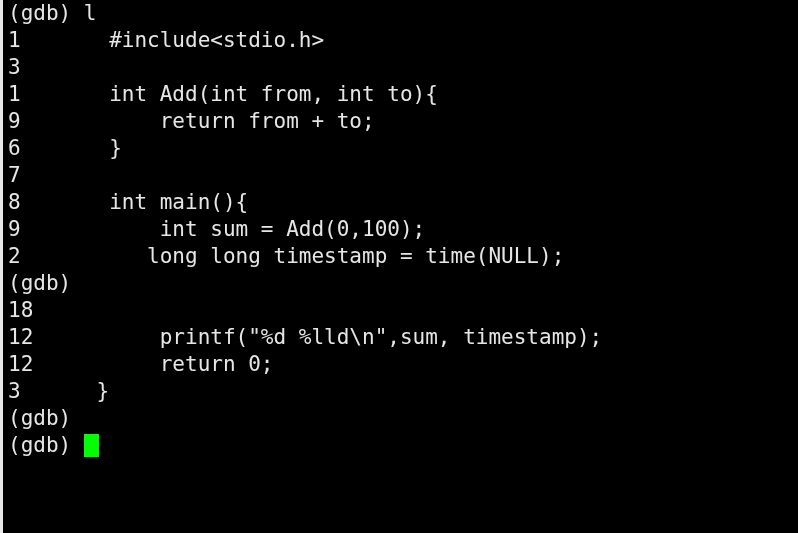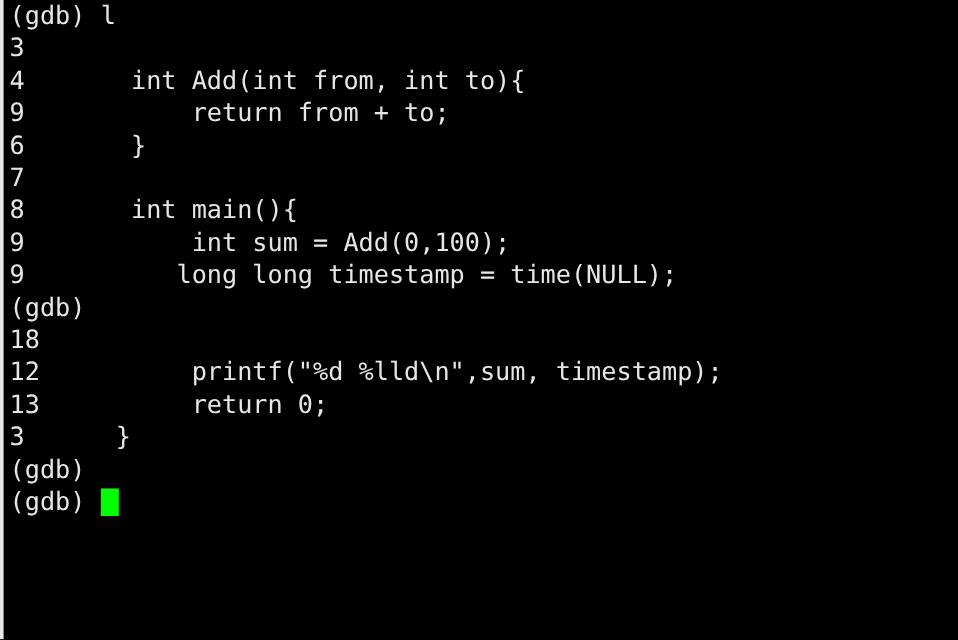--- a/index.html
+++ b/index.html
@@ -52,31 +52,32 @@
 </head>
 <body>
 
 <div id="terminal">
 
   <div id="left-edge-strip"></div>
 
   <div id="screen">
 
     <div class="term-line">(gdb) l</div>
+    <div class="term-line">1       #include&lt;stdio.h&gt;</div>
     <div class="term-line">3</div>
-    <div class="term-line">4       int Add(int from, int to){</div>
+    <div class="term-line">1       int Add(int from, int to){</div>
     <div class="term-line">9           return from + to;</div>
     <div class="term-line">6       }</div>
     <div class="term-line">7</div>
     <div class="term-line">8       int main(){</div>
     <div class="term-line">9           int sum = Add(0,100);</div>
-    <div class="term-line">9          long long timestamp = time(NULL);</div>
+    <div class="term-line">2          long long timestamp = time(NULL);</div>
     <div class="term-line">(gdb)</div>
     <div class="term-line">18</div>
     <div class="term-line">12          printf("%d %lld\n",sum, timestamp);</div>
-    <div class="term-line">13          return 0;</div>
+    <div class="term-line">12          return 0;</div>
     <div class="term-line">3      }</div>
     <div class="term-line">(gdb)</div>
 
     <div class="term-line"><span>(gdb) </span><span class="cursor-block"></span></div>
 
   </div>
 </div>
 
 </body></html>

